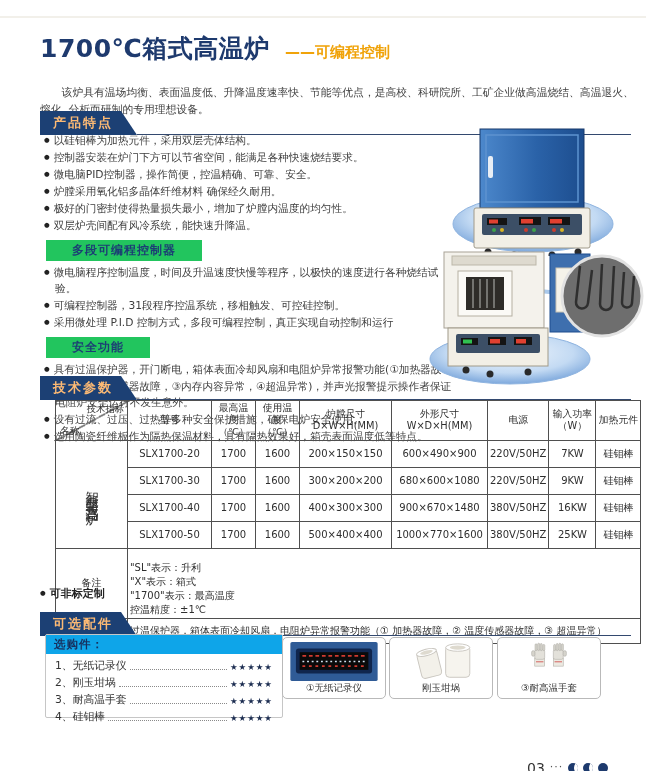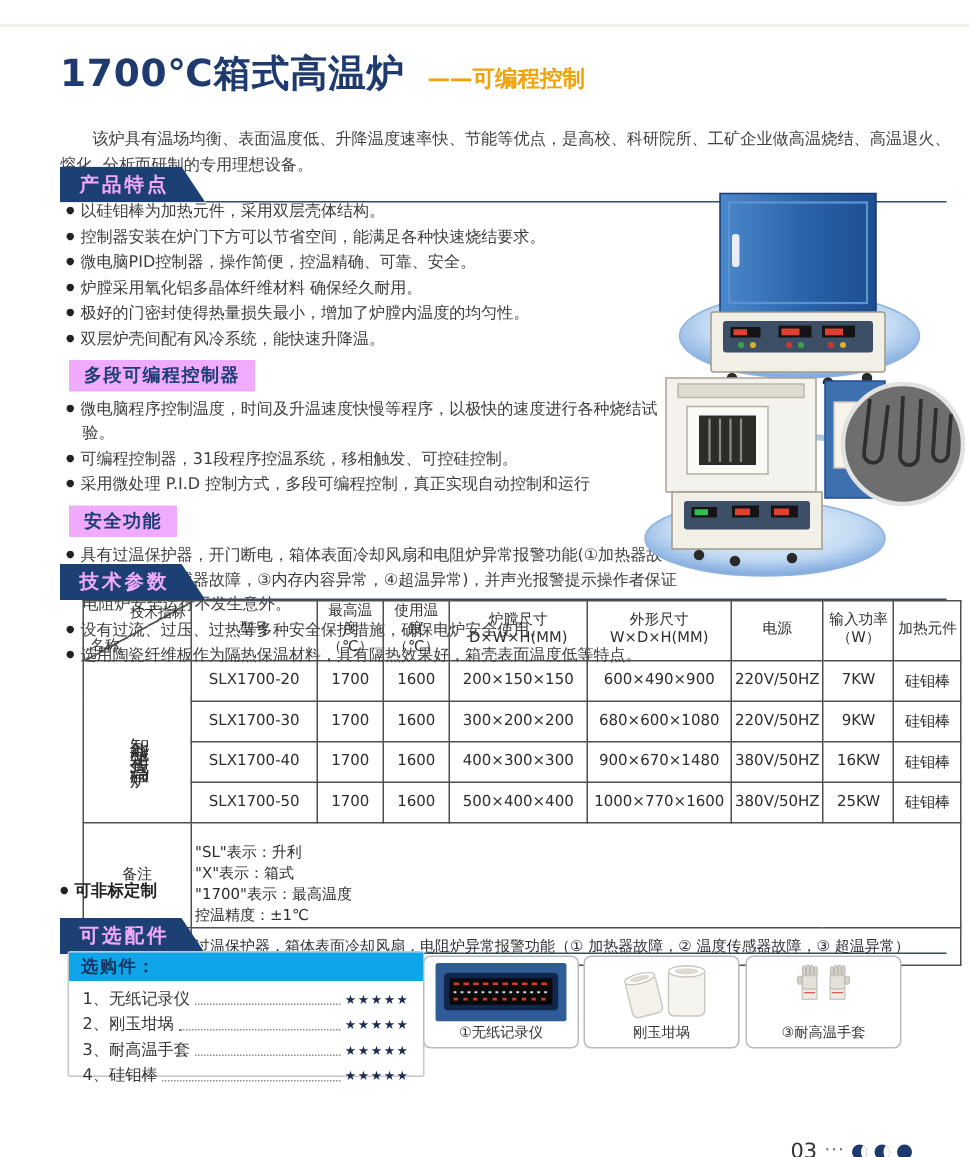--- a/index.html
+++ b/index.html
@@ -9,33 +9,33 @@
 
   
   .title-block{position:absolute;left:40px;top:16px;white-space:nowrap;}
   .main-title{font-size:25px;font-weight:bold;color:#1e3a6e;letter-spacing:0.5px;}
   .sub-title{font-size:15px;font-weight:bold;color:#f0a30a;margin-left:10px;}
   .intro{position:absolute;left:40px;top:58px;width:596px;font-size:10.8px;color:#3f3f3f;
          line-height:1.55;text-indent:2em;}
 
   
   .section-row{position:absolute;left:40px;right:15px;display:flex;align-items:flex-end;}
-  .section-banner{background:#1c4074;color:#f0abfc;font-size:13px;font-weight:bold;
+  .section-banner{background:#1c4074;color:#fdba74;font-size:13px;font-weight:bold;
                   padding:3px 24px 3px 13px;letter-spacing:2px;
                   clip-path:polygon(0 0,calc(100% - 16px) 0,100% 100%,0 100%);}
   .section-rule{flex:1;height:1px;background:#33496f;}
   .sec1{top:95px;} .sec2{top:360px;} .sec3{top:596px;}
 
   
   .features{position:absolute;left:44px;top:117px;width:410px;font-size:10.7px;color:#3d3d3d;}
   .features ul{list-style:none;margin:0 0 2px 0;padding:0;line-height:1.5;}
   .features li{padding-left:11px;text-indent:-11px;margin-bottom:1px;}
   .features li::before{content:"●";font-size:6.5px;position:relative;top:-2px;margin-right:4px;color:#222;}
-  .sub-head{display:inline-block;background:#f0abfc;color:#1c3e74;font-weight:bold;
-            font-size:12px;padding:2px 10px;margin:4px 0 4px 2px;letter-spacing:1px;}
+  .sub-head{display:inline-block;background:#22c55e;color:#1c3e74;font-weight:bold;
+            font-size:12px;padding:2px 26px;margin:4px 0 4px 2px;letter-spacing:1px;}
 
   
   .right-visual{position:absolute;left:424px;top:110px;width:222px;height:260px;}
   .fv1{position:absolute;left:12px;top:0;}
   .fv2{position:absolute;left:0;top:118px;}
 
   
   .spec-table{position:absolute;left:55px;top:384px;border-collapse:collapse;
               font-size:10px;color:#2e2e2e;text-align:center;table-layout:fixed;}
   .spec-table td{border:1px solid #4f4f4f;padding:1px 2px;white-space:pre-line;}

